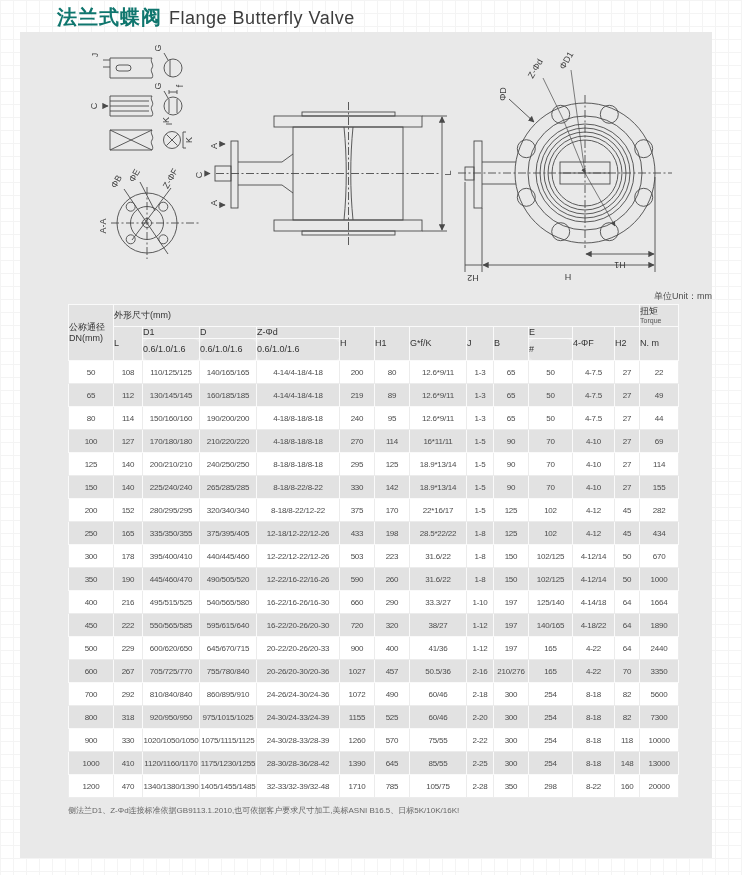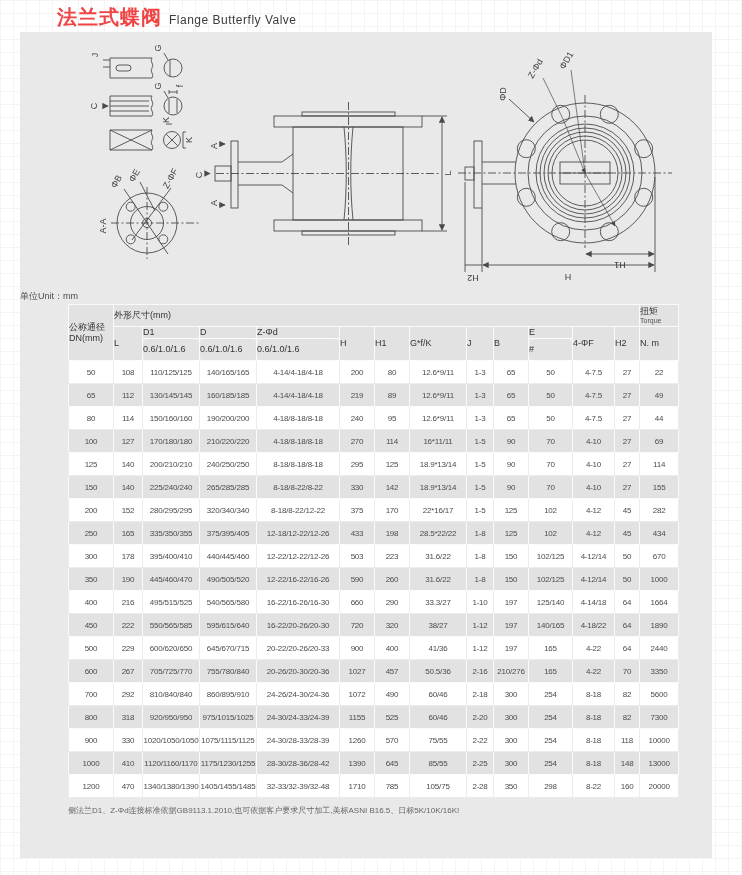--- a/index.html
+++ b/index.html
@@ -5,25 +5,25 @@
   html,body{margin:0;padding:0;}
   body{
     width:742px;height:875px;position:relative;overflow:hidden;
     font-family:"Liberation Sans","DejaVu Sans",sans-serif;
     background-color:#ffffff;
     background-image:linear-gradient(#f4f4f4 1px,transparent 1px),
                      linear-gradient(90deg,#f4f4f4 1px,transparent 1px);
     background-size:13px 13px;
   }
   .title{position:absolute;top:4px;left:57px;display:flex;align-items:baseline;gap:7px;white-space:nowrap;}
-  .title .zh{font-size:20px;font-weight:bold;color:#ef4444;letter-spacing:1px;}
-  .title .en{font-size:12px;color:#3c3c3c;letter-spacing:0.5px;}
+  .title .zh{font-size:20px;font-weight:bold;color:#0f766e;letter-spacing:1px;}
+  .title .en{font-size:18px;color:#3c3c3c;letter-spacing:0.5px;}
   .panel{position:absolute;left:20px;top:32px;width:692px;height:826px;background:#e9e9e9;}
   .panel svg{display:block;}
-  .unit-note{height:13px;line-height:12px;text-align:left;font-size:9px;color:#4d4d4d;}
+  .unit-note{height:13px;line-height:12px;text-align:right;font-size:9px;color:#4d4d4d;}
   table.dims{margin:1px 34px 0 48px;width:610px;border-collapse:collapse;table-layout:fixed;}
   table.dims th{background:#e2e2e2;border:1px solid #fafafa;font-weight:normal;color:#333;
     font-size:9px;text-align:left;padding:0;line-height:11px;}
   table.dims thead tr:nth-child(1) th{height:21px;}
   table.dims thead tr:nth-child(3) th{height:21px;border-radius:7px;}
   table.dims td{height:22px;padding:0;text-align:center;font-size:8px;letter-spacing:-0.2px;
     color:#4c4c4c;white-space:nowrap;overflow:hidden;}
   tr.w td{background:#ffffff;border:1px solid #ececec;}
   tr.g td{background:#e2e2e2;border:1px solid #fafafa;}
   .th-small{font-size:7px;color:#555;display:block;line-height:8px;}

